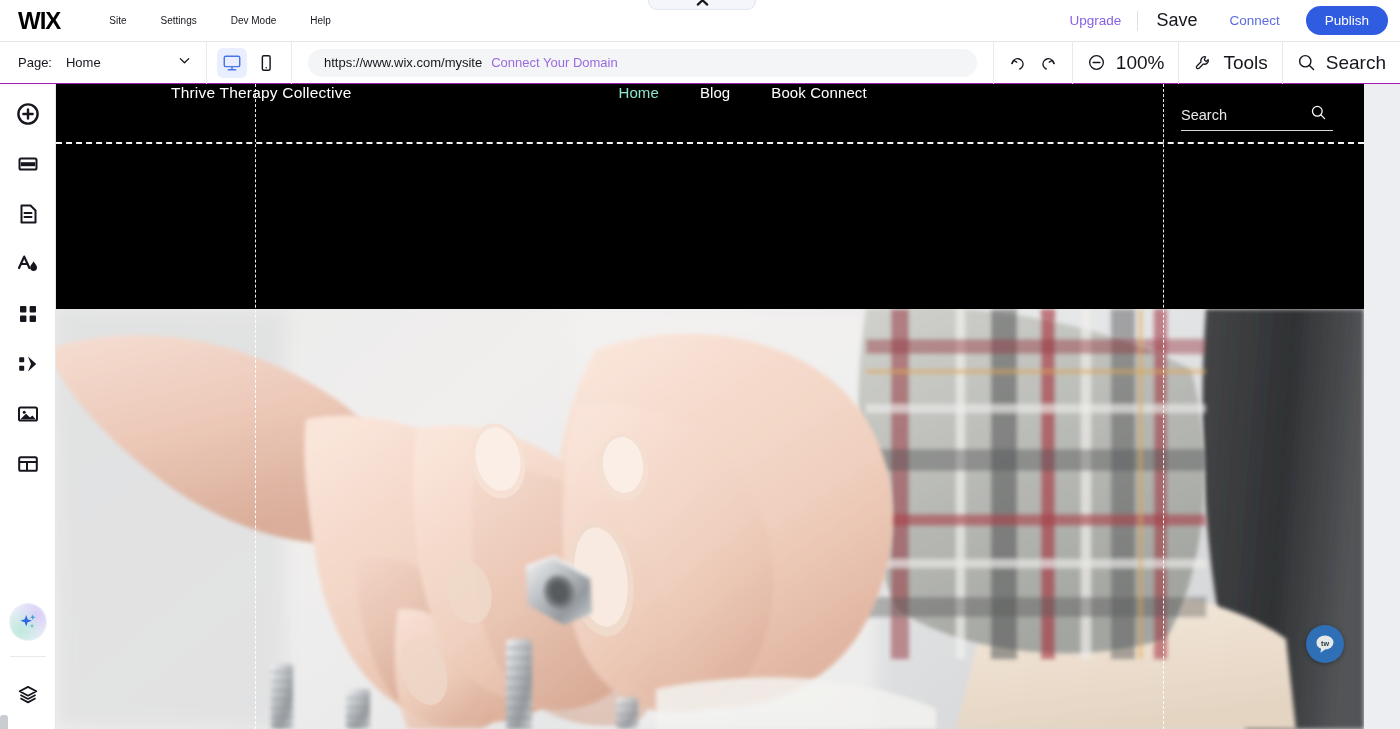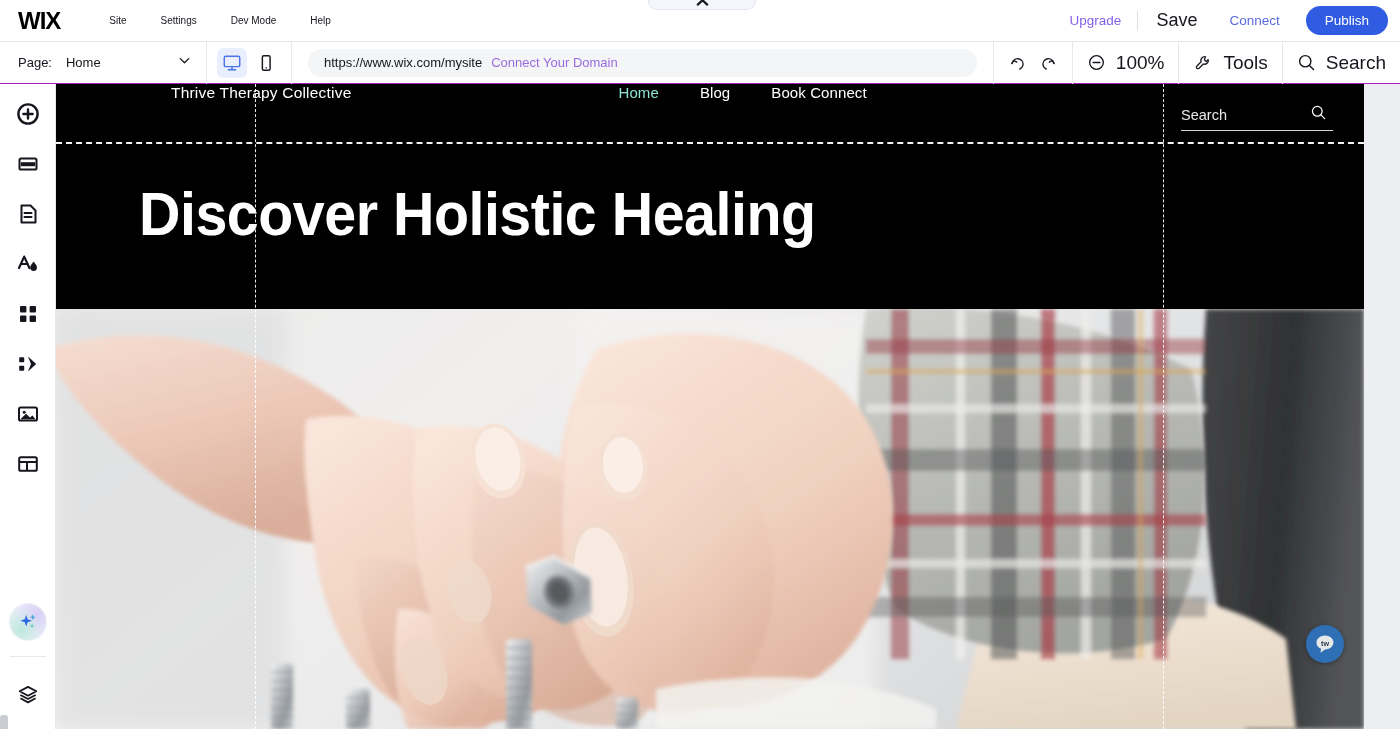--- a/index.html
+++ b/index.html
@@ -395,23 +395,20 @@
         <span class="ph">Search</span>
         <span class="mag">
           <svg width="17" height="17" viewBox="0 0 20 20">
             <circle cx="8.6" cy="8.6" r="5.7" fill="none" stroke="#ffffff" stroke-width="1.5"></circle>
             <path d="M12.8 12.8 L17.2 17.2" stroke="#ffffff" stroke-width="1.5" stroke-linecap="round"></path>
           </svg>
         </span>
       </div>
     </div>
 
-    <div class="hero-band">
-      <div class="hero-title">Discover Holistic Healing</div>
-    </div>
 
     <div class="photo">
       <svg viewBox="0 0 1308 420" preserveAspectRatio="none">
         <defs>
           <linearGradient id="bgL" x1="0" y1="0" x2="1" y2="0.4">
             <stop offset="0" stop-color="#e9e9e8"></stop>
             <stop offset="0.35" stop-color="#f1efee"></stop>
             <stop offset="0.7" stop-color="#e4e5e6"></stop>
             <stop offset="1" stop-color="#d5d6d7"></stop>
           </linearGradient>

